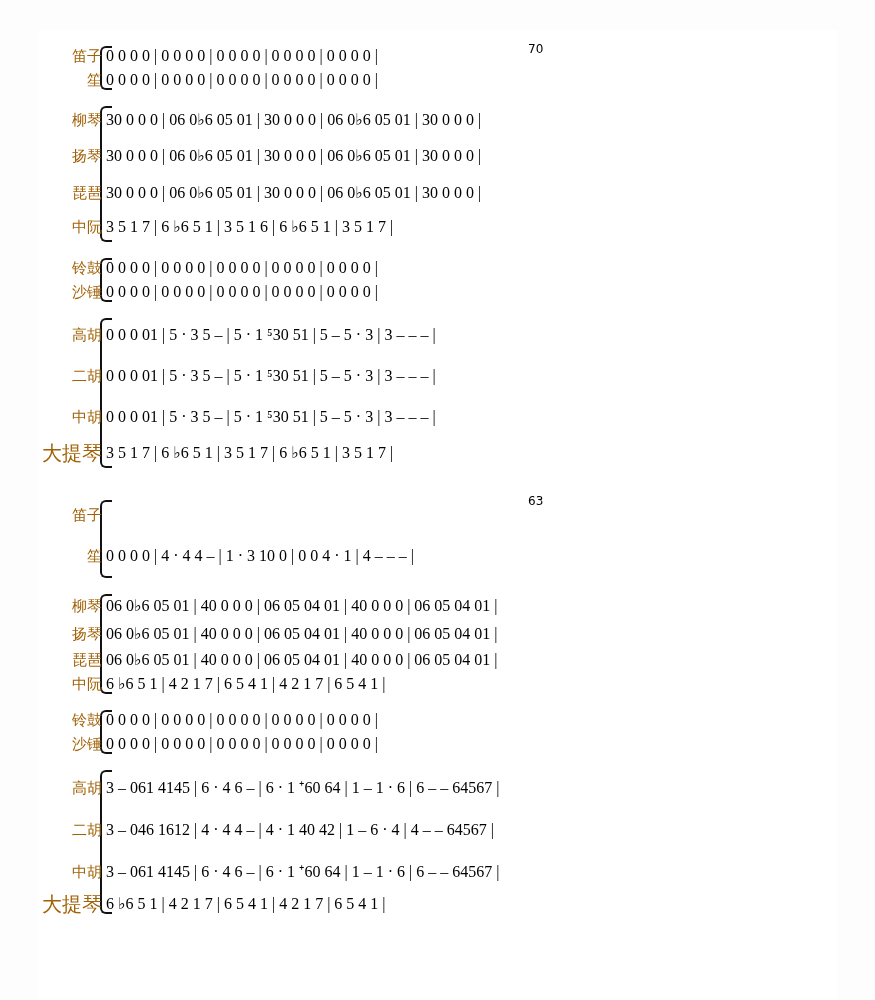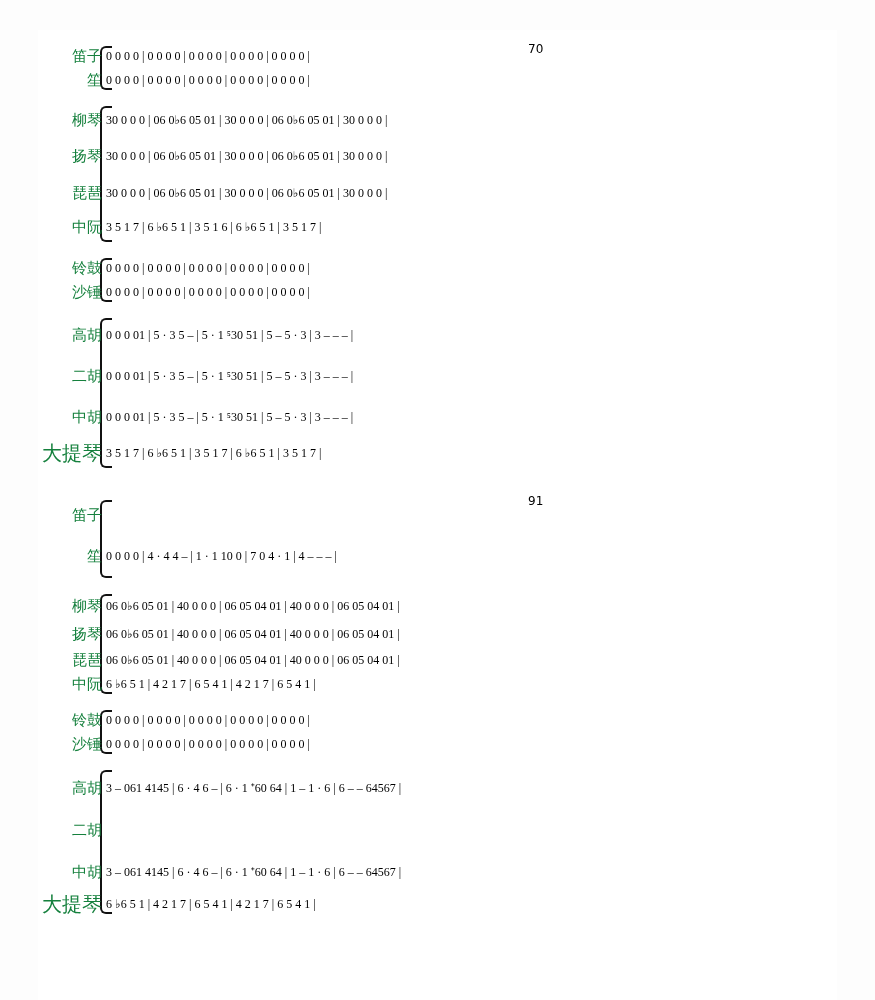--- a/index.html
+++ b/index.html
@@ -52,28 +52,28 @@
     height: 24px;
     white-space: nowrap;
   }
   .lbl {
     width: 64px;
     text-align: right;
     padding-right: 4px;
     font-size: 15px;
     font-family: "DejaVu Sans", sans-serif;
     flex: 0 0 64px;
-    color: #15803d;
+    color: #a16207;
   }
   .lbl.small { font-size: 20px; }
   .music {
     flex: 1 1 auto;
     position: relative;
     font-family: "Liberation Serif", serif;
-    font-size: 12px;
+    font-size: 16px;
     letter-spacing: 0;
     height: 24px;
     line-height: 24px;
     overflow: hidden;
   }
 
   
   .brace {
     position: absolute;
     left: 62px;
@@ -174,30 +174,30 @@
           <div class="lbl small">大提琴</div>
           <div class="music">3   5  1   7  | 6  ♭6 5  1 | 3  5  1  7 | 6  ♭6  5  1 | 3  5   1  7  |</div>
         </div>
       </div>
     </div>
 
     <div class="gap" style="height:18px;"></div>
 
     <div class="system">
 
-      <div class="mark" style="left:490px; top:-4px;">91</div>
+      <div class="mark" style="left:490px; top:-4px;">63</div>
 
       <div class="grp" style="margin-top:10px;">
         <div class="brace"></div>
         <div class="row" style="height:34px;">
           <div class="lbl">笛子</div>
         </div>
         <div class="row" style="height:48px;">
           <div class="lbl">笙</div>
-          <div class="music">0   0  0    0  | 4 · 4  4  – | 1 · 1 10 0 | 7  0  4 · 1 | 4  –  –   –  |</div>
+          <div class="music">0   0  0    0  | 4 · 4  4  – | 1 · 3 10 0 | 0  0  4 · 1 | 4  –  –   –  |</div>
         </div>
       </div>
 
       <div class="gap"></div>
 
       <div class="grp">
         <div class="brace"></div>
         <div class="row" style="height:28px;">
           <div class="lbl">柳琴</div>
           <div class="music">06 0♭6 05   01 | 40  0  0  0 | 06 05 04 01 | 40  0  0  0 | 06 05 04  01 |</div>
@@ -233,20 +233,21 @@
       <div class="gap"></div>
 
       <div class="grp">
         <div class="brace"></div>
         <div class="row" style="height:40px;">
           <div class="lbl">高胡</div>
           <div class="music">3   – 061 4145 | 6 · 4  6  – | 6 · 1 ⁺60 64 | 1  –  1 · 6 | 6  –  – 64567 |</div>
         </div>
         <div class="row" style="height:44px;">
           <div class="lbl">二胡</div>
+          <div class="music">3   – 046 1612 | 4 · 4  4  – | 4 · 1 40 42 | 1  –  6 · 4 | 4  –  – 64567 |</div>
         </div>
         <div class="row" style="height:40px;">
           <div class="lbl">中胡</div>
           <div class="music">3   – 061 4145 | 6 · 4  6  – | 6 · 1 ⁺60 64 | 1  –  1 · 6 | 6  –  – 64567 |</div>
         </div>
         <div class="row" style="height:24px;">
           <div class="lbl small">大提琴</div>
           <div class="music">6  ♭6  5     1 | 4  2  1  7 | 6  5  4  1 | 4  2  1  7 | 6  5  4    1 |</div>
         </div>
       </div>

